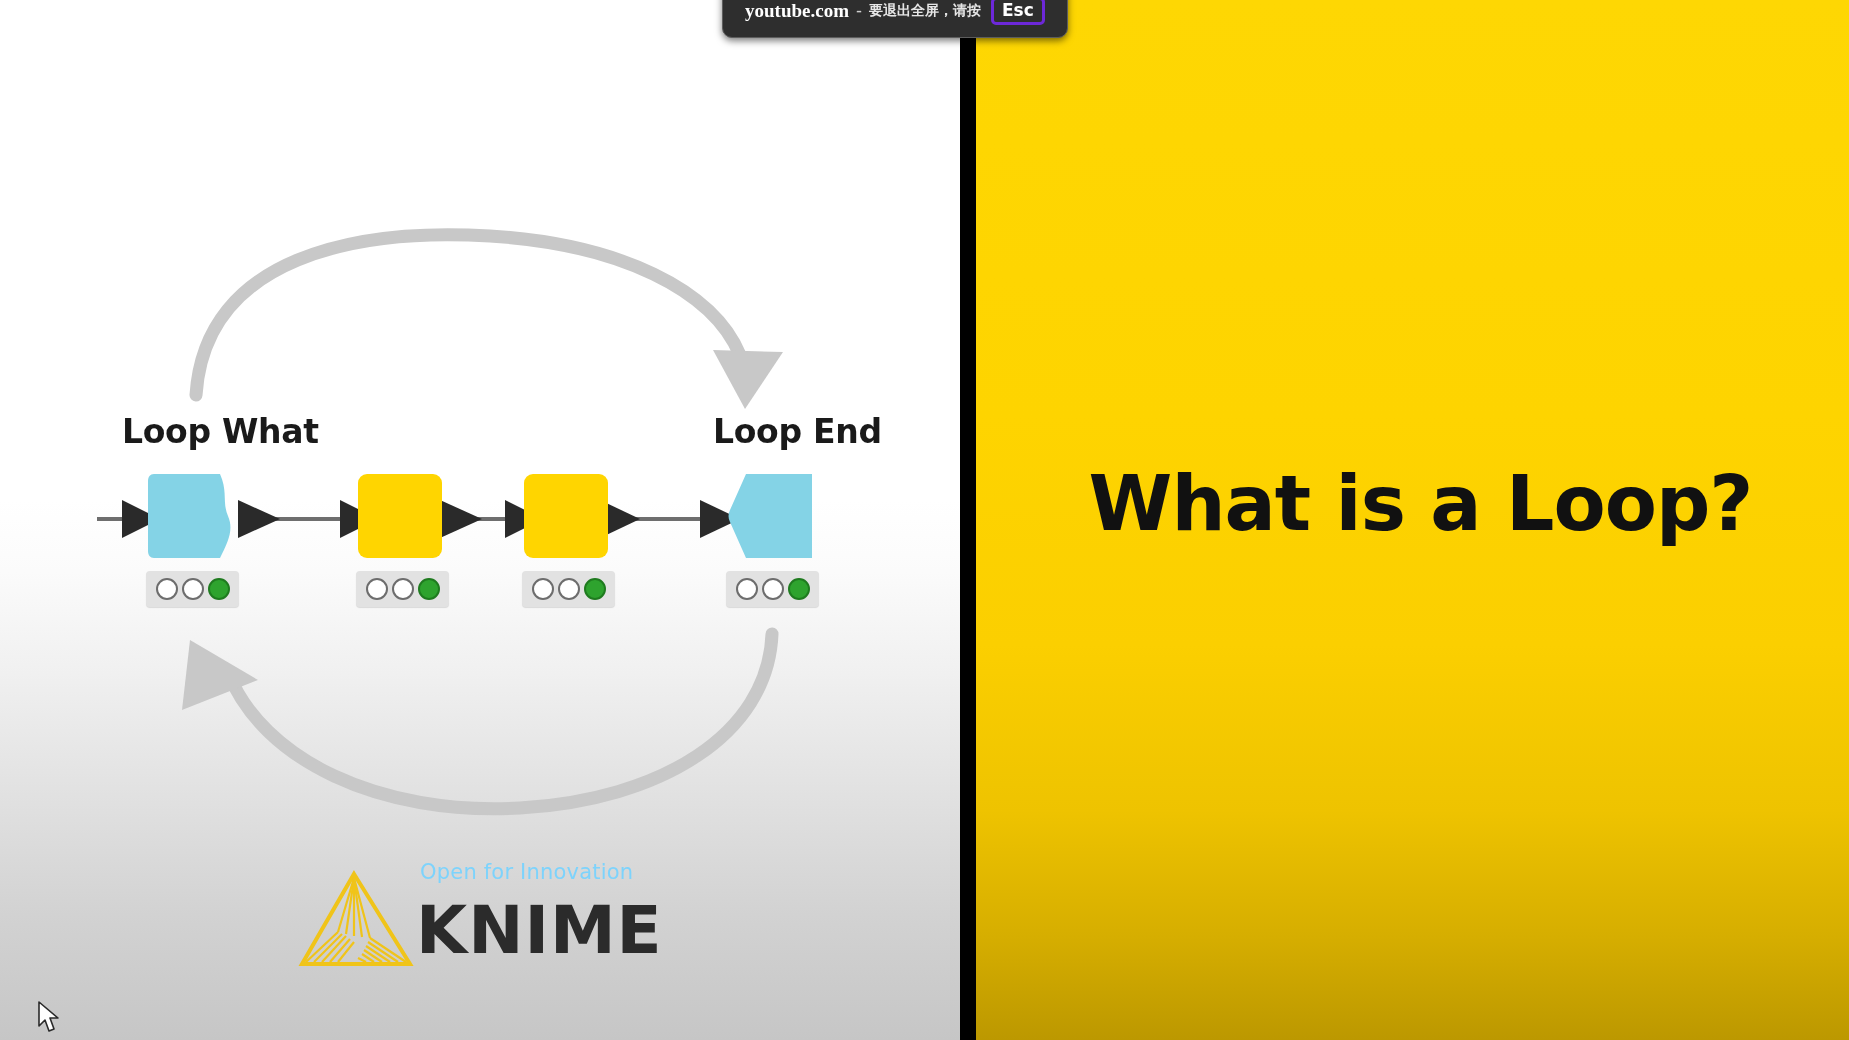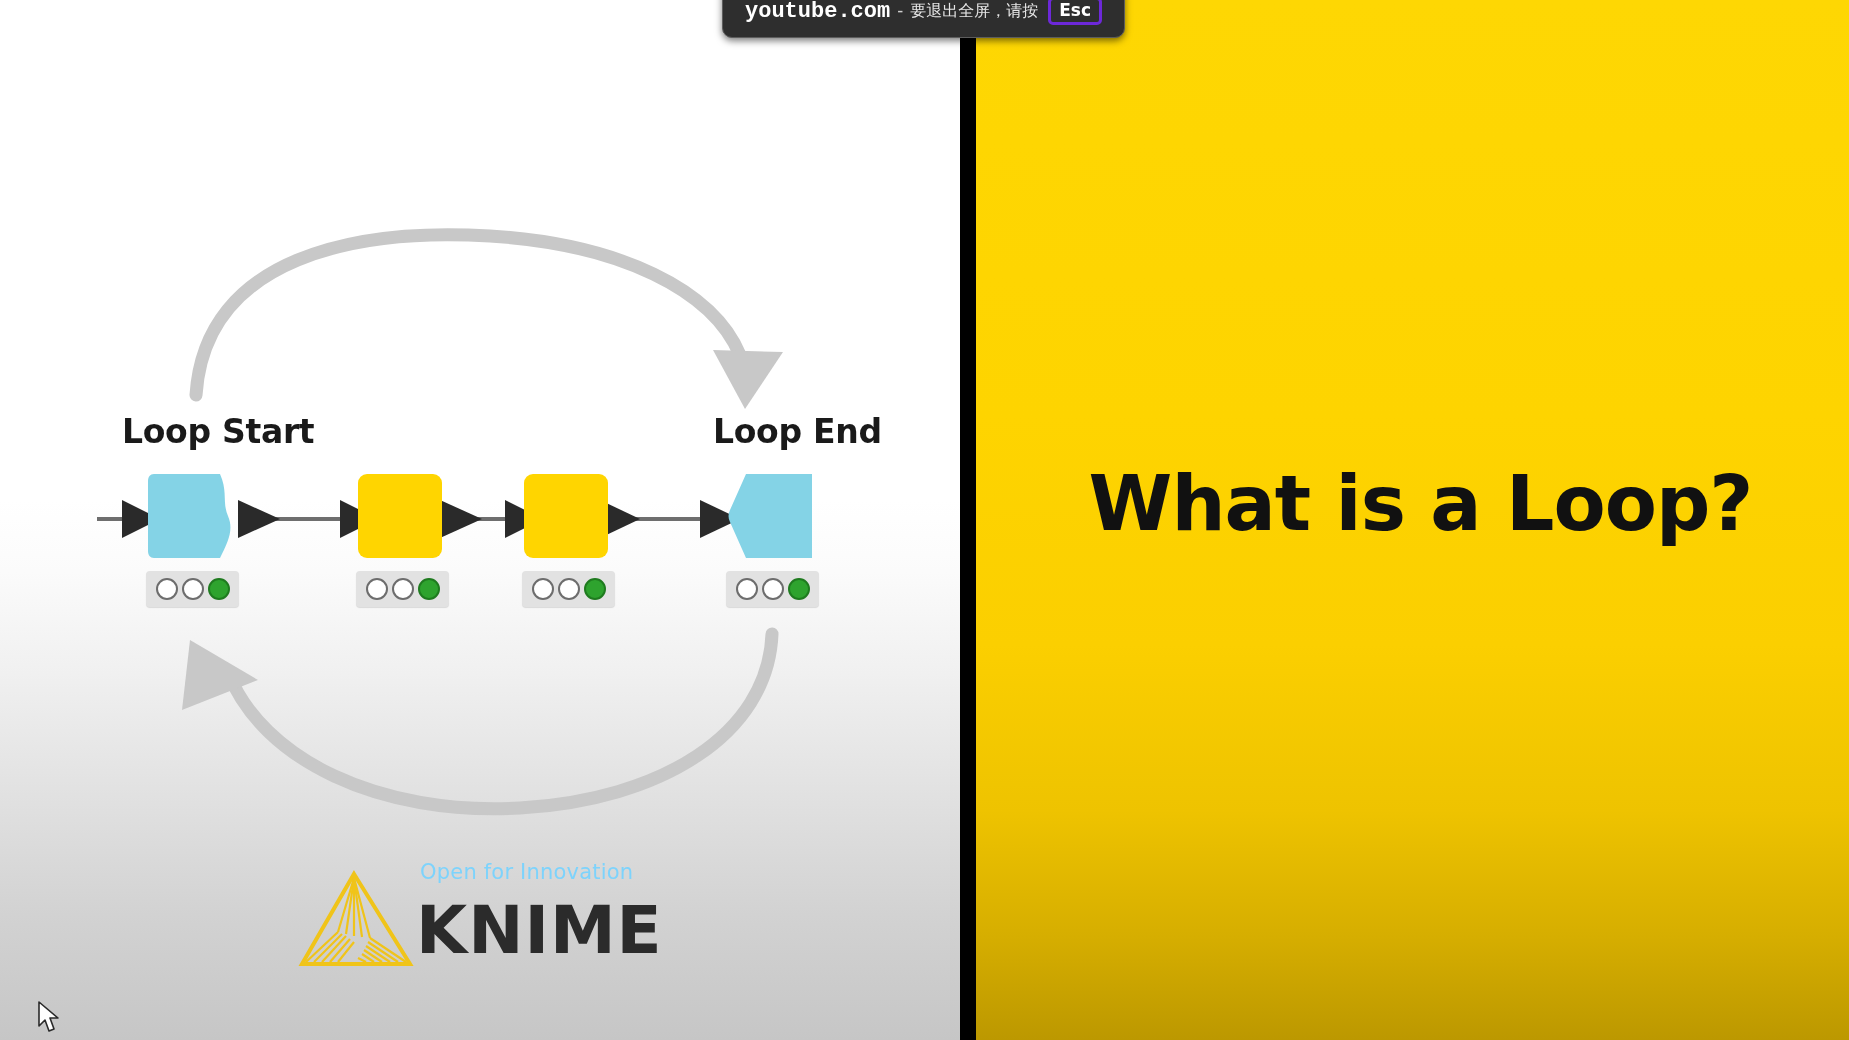--- a/index.html
+++ b/index.html
@@ -151,33 +151,34 @@
     border: 1px solid #5d5d5d;
     box-shadow: 0 3px 7px rgba(0,0,0,0.5);
     display: flex;
     align-items: center;
     padding: 0 22px;
     box-sizing: border-box;
     gap: 7px;
   }
   .fs-toast .host {
     color: #ffffff;
-    font-family: Liberation Mono, monospace;
-    font-weight: bold;
-    font-size: 22px;
+    font-family: Liberation Serif, serif;
+    font-weight: bold;
+    font-size: 19px;
     white-space: nowrap;
   }
   .fs-toast .dash {
     color: #cfcfcf;
     font-size: 18px;
   }
   .fs-toast .msg {
     color: #e6e6e6;
-    font-size: 16px;
-    white-space: nowrap;
+    font-size: 14px;
+    white-space: nowrap;
+    font-weight: bold;
   }
   .fs-toast .key {
     color: #ffffff;
     font-family: "DejaVu Sans", sans-serif;
     font-weight: bold;
     font-size: 17px;
     border: 3px solid #6d28d9;
     border-radius: 5px;
     padding: 2px 8px 3px 8px;
     line-height: 1.05;
@@ -250,21 +251,21 @@
           <polygon points="238,500 280,519 238,538"></polygon>
           <polygon points="340,500 378,519 340,538"></polygon>
           <polygon points="440,500 482,519 440,538"></polygon>
           <polygon points="505,500 543,519 505,538"></polygon>
           <polygon points="600,500 640,519 600,538"></polygon>
           <polygon points="700,500 740,519 700,538"></polygon>
           <polygon points="772,500 812,519 772,538"></polygon>
         </g>
       </svg>
 
-      <div class="loop-label start">Loop Start</div>
+      <div class="loop-label start">Loop What</div>
 
       <div class="loop-label end">Loop End</div>
 
       <div class="node" style="left:148px; top:472px;">
         <svg class="body" viewBox="0 0 90 88">
           <path d="M 6 2 L 72 2 C 80 20 74 30 80 44 C 86 58 80 70 72 86 L 6 86
                    C 2 86 0 83 0 79 L 0 9 C 0 5 2 2 6 2 Z" fill="#84d3e6"></path>
         </svg>
         <div class="status-bar">
           <div class="led"></div>

